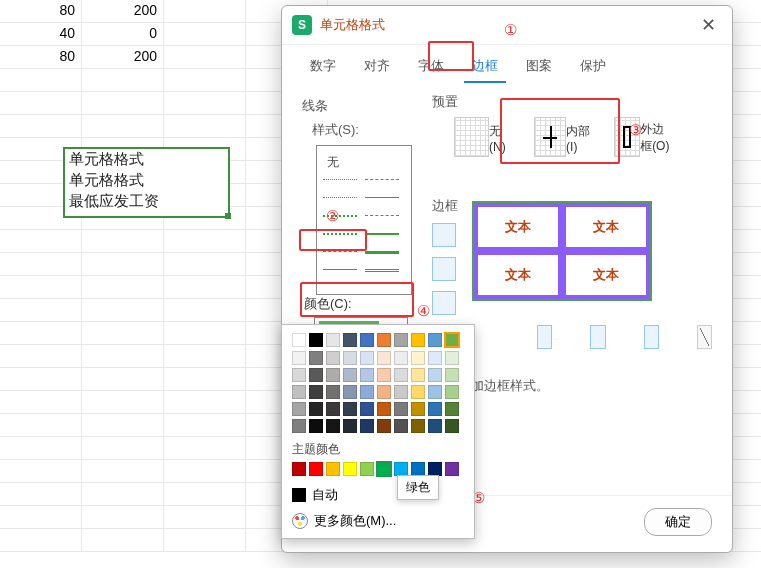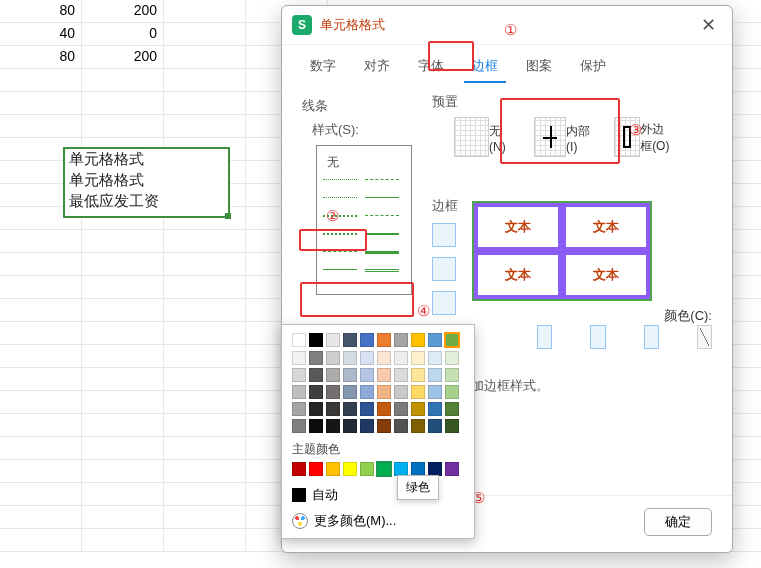--- a/index.html
+++ b/index.html
@@ -110,21 +110,21 @@
   .line-samples { display: flex; flex-wrap: wrap; gap: 6px 8px; margin-top: 4px;}
   .line-sample { width: 34px; height: 12px; }
   .ls-dot1 { border-top: 1px dotted #3b9e3b; }
   .ls-dash1 { border-top: 1px dashed #3b9e3b; }
   .ls-ddash { border-top: 2px dotted #3b9e3b; }
   .ls-solid1 { border-top: 1px solid #3b9e3b; }
   .ls-solid2 { border-top: 2px solid #3b9e3b; }
   .ls-solid3 { border-top: 3px solid #3b9e3b; }
   .ls-double { border-top: 3px double #3b9e3b; }
 
-  .color-label { margin-top: 12px; margin-left: 2px; color: #333; text-align: right; }
+  .color-label { margin-left: 2px; color: #333; }
   .color-combo {
     margin-left: 12px; margin-top: 4px;
     width: 94px; height: 23px;
     border: 1px solid #888;
     display: flex; align-items: center;
     padding: 2px 4px;
   }
   .color-swatch {
     width: 60px; height: 15px;
     background: #5fb75f;
@@ -280,21 +280,21 @@
   .buttons {
     display: flex;
     justify-content: flex-end;
     gap: 12px;
     padding: 12px 20px 16px;
     border-top: 1px solid #eee;
   }
   .btn {
     min-width: 68px; height: 28px;
     border: 1px solid #aaa;
-    border-radius: 5px;
+    border-radius: 12px;
     background: #fdfdfd;
     display: flex; align-items: center; justify-content: center;
     font-size: 13px;
     text-align: center;
   }
 
   .anno {
     position: absolute;
     border: 2px solid #e63232;
     border-radius: 2px;

